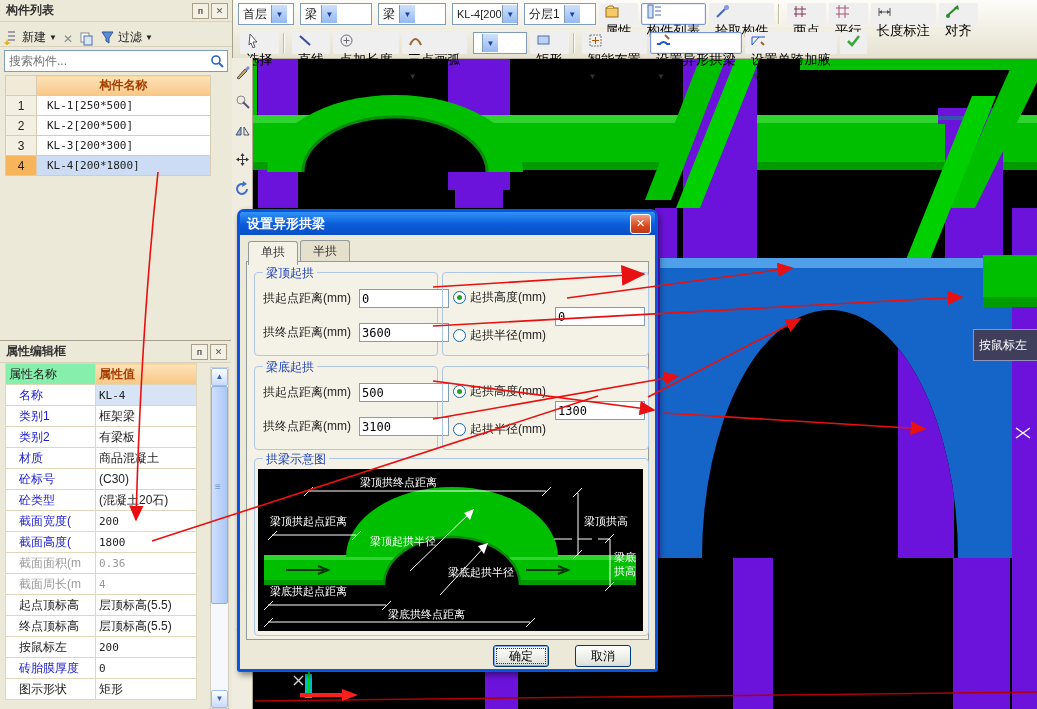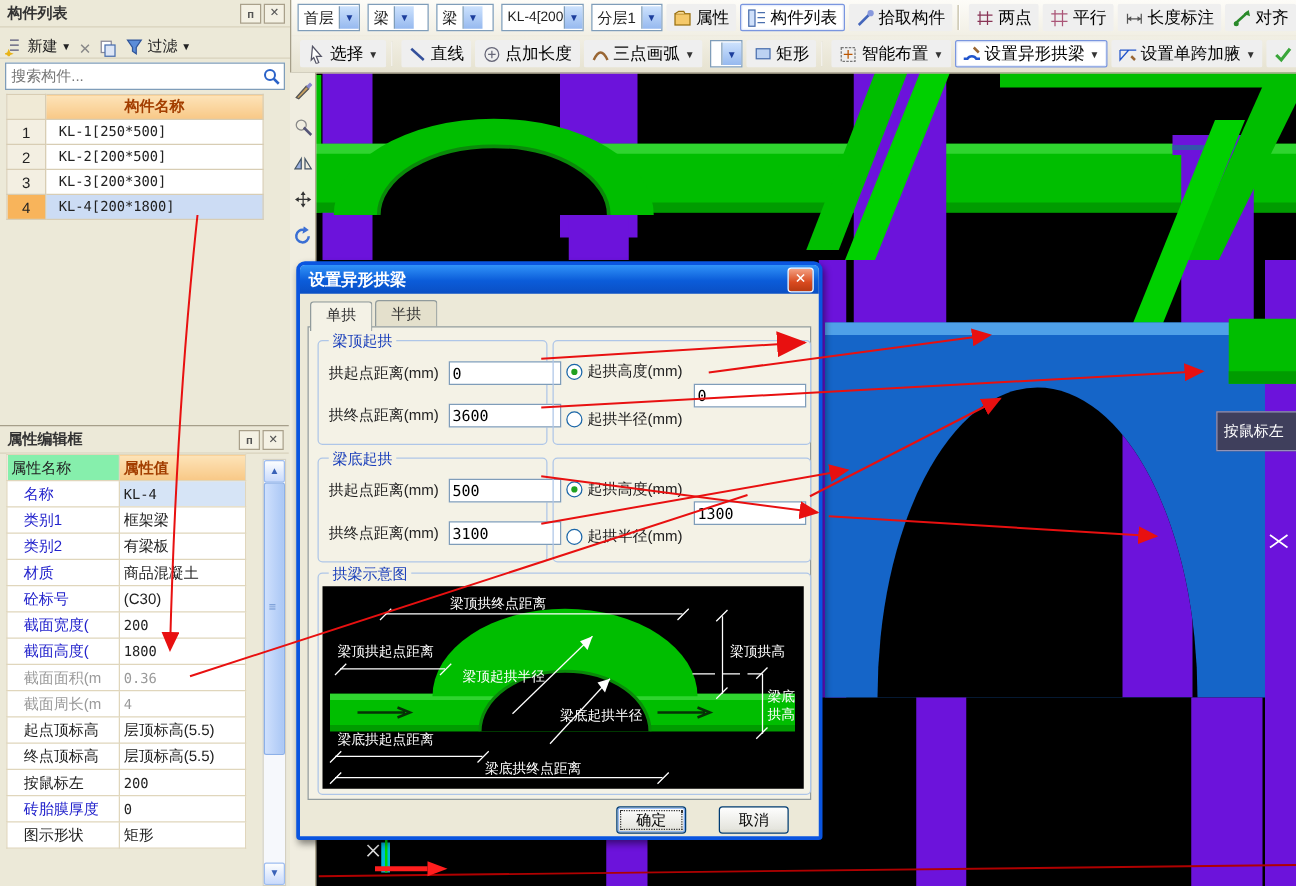--- a/index.html
+++ b/index.html
@@ -5,21 +5,21 @@
   html,body{margin:0;padding:0;}
   body{width:1037px;height:709px;overflow:hidden;font-family:"Liberation Sans","DejaVu Sans",sans-serif;font-size:12px;color:#222;background:#ece9d8;}
   #stage{position:relative;width:1037px;height:709px;}
 
   
   #topbar{position:absolute;left:232px;top:0;width:805px;height:58px;background:linear-gradient(#fdfcf8,#e6e2d0);border-bottom:1px solid #b9b29a;}
   .tb-row{height:28px;display:flex;align-items:center;white-space:nowrap;}
   .combo{display:inline-flex;align-items:center;height:20px;background:#fff;border:1px solid #7f9db9;margin-left:6px;}
   .combo .ctext{padding:0 4px;overflow:hidden;}
   .combo .carrow{width:15px;height:18px;background:linear-gradient(#cde2fd,#96b9ef);border-left:1px solid #7f9db9;display:flex;align-items:center;justify-content:center;color:#1c3e9c;font-size:8px;}
-  .tbtn{display:inline-flex;align-items:center;gap:3px;height:22px;padding:0 5px;margin-left:3px;border:1px solid transparent;border-radius:2px;}
+  .tbtn{display:inline-flex;align-items:flex-start;gap:3px;height:22px;padding:0 5px;margin-left:3px;border:1px solid transparent;border-radius:2px;flex-direction:column;}
   .tbtn.boxed{background:#fff;border:1px solid #7a96df;box-shadow:inset 0 0 0 1px #e8eefc;}
   .tbtn .drop{font-size:8px;color:#333;margin-left:1px;}
   .tsep{width:1px;height:20px;background:#c2bba2;border-right:1px solid #fff;margin:0 4px;}
   .icon16{width:15px;height:15px;display:inline-block;flex:none;}
 
   
   #leftcol{position:absolute;left:0;top:0;width:232px;height:709px;background:#ece9d8;border-right:1px solid #a69f8a;}
   .dock-title{height:21px;display:flex;align-items:center;padding:0 4px 0 6px;border-bottom:1px solid #d8d2bc;font-weight:bold;color:#333;}
   .dock-title .sp{flex:1;}
   .mini{width:15px;height:14px;display:inline-flex;align-items:center;justify-content:center;border:1px solid #a9a08a;background:#f4f1e4;font-size:9px;color:#555;margin-left:2px;}
@@ -403,20 +403,24 @@
               <td class="pl lbl-blue">类别2</td>
               <td class="pv">有梁板</td>
             </tr>
         <tr>
               <td class="pl lbl-blue">材质</td>
               <td class="pv">商品混凝土</td>
             </tr>
         <tr>
               <td class="pl lbl-blue">砼标号</td>
               <td class="pv">(C30)</td>
+            </tr>
+        <tr>
+              <td class="pl lbl-blue">砼类型</td>
+              <td class="pv">(混凝土20石)</td>
             </tr>
         <tr>
               <td class="pl lbl-blue">截面宽度(</td>
               <td class="pv mono">200</td>
             </tr>
         <tr>
               <td class="pl lbl-blue">截面高度(</td>
               <td class="pv mono">1800</td>
             </tr>
         <tr>

